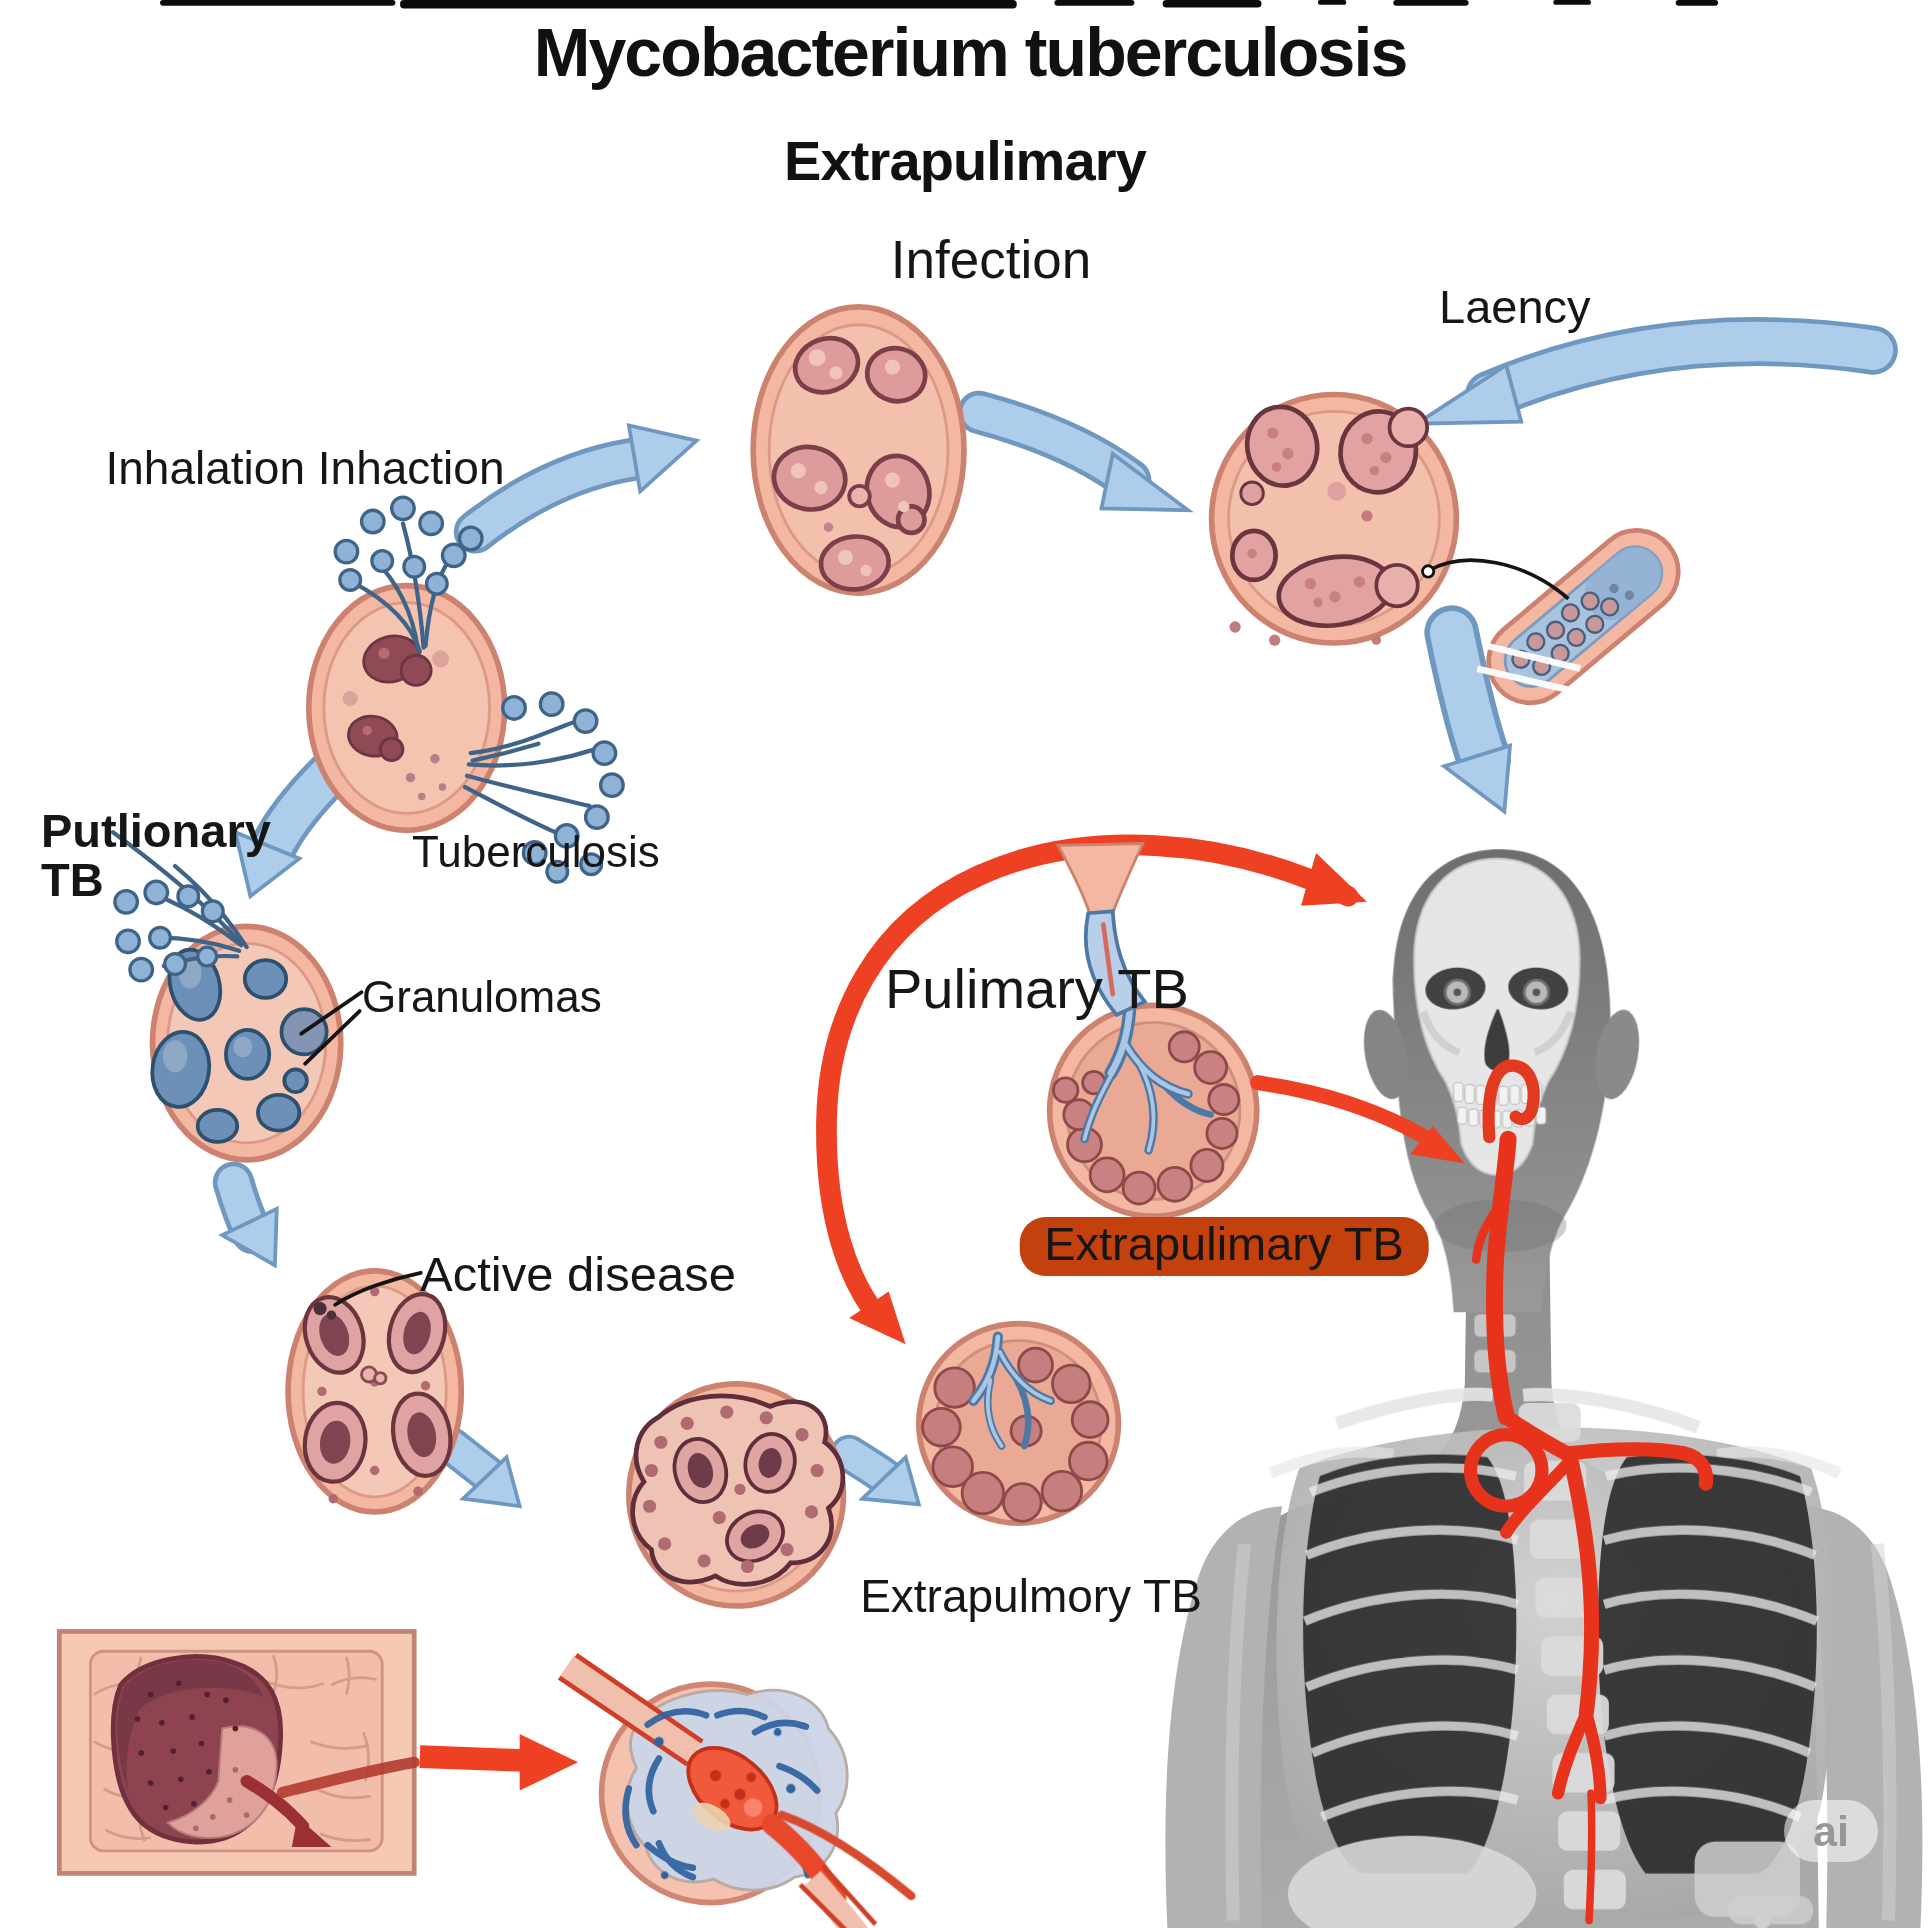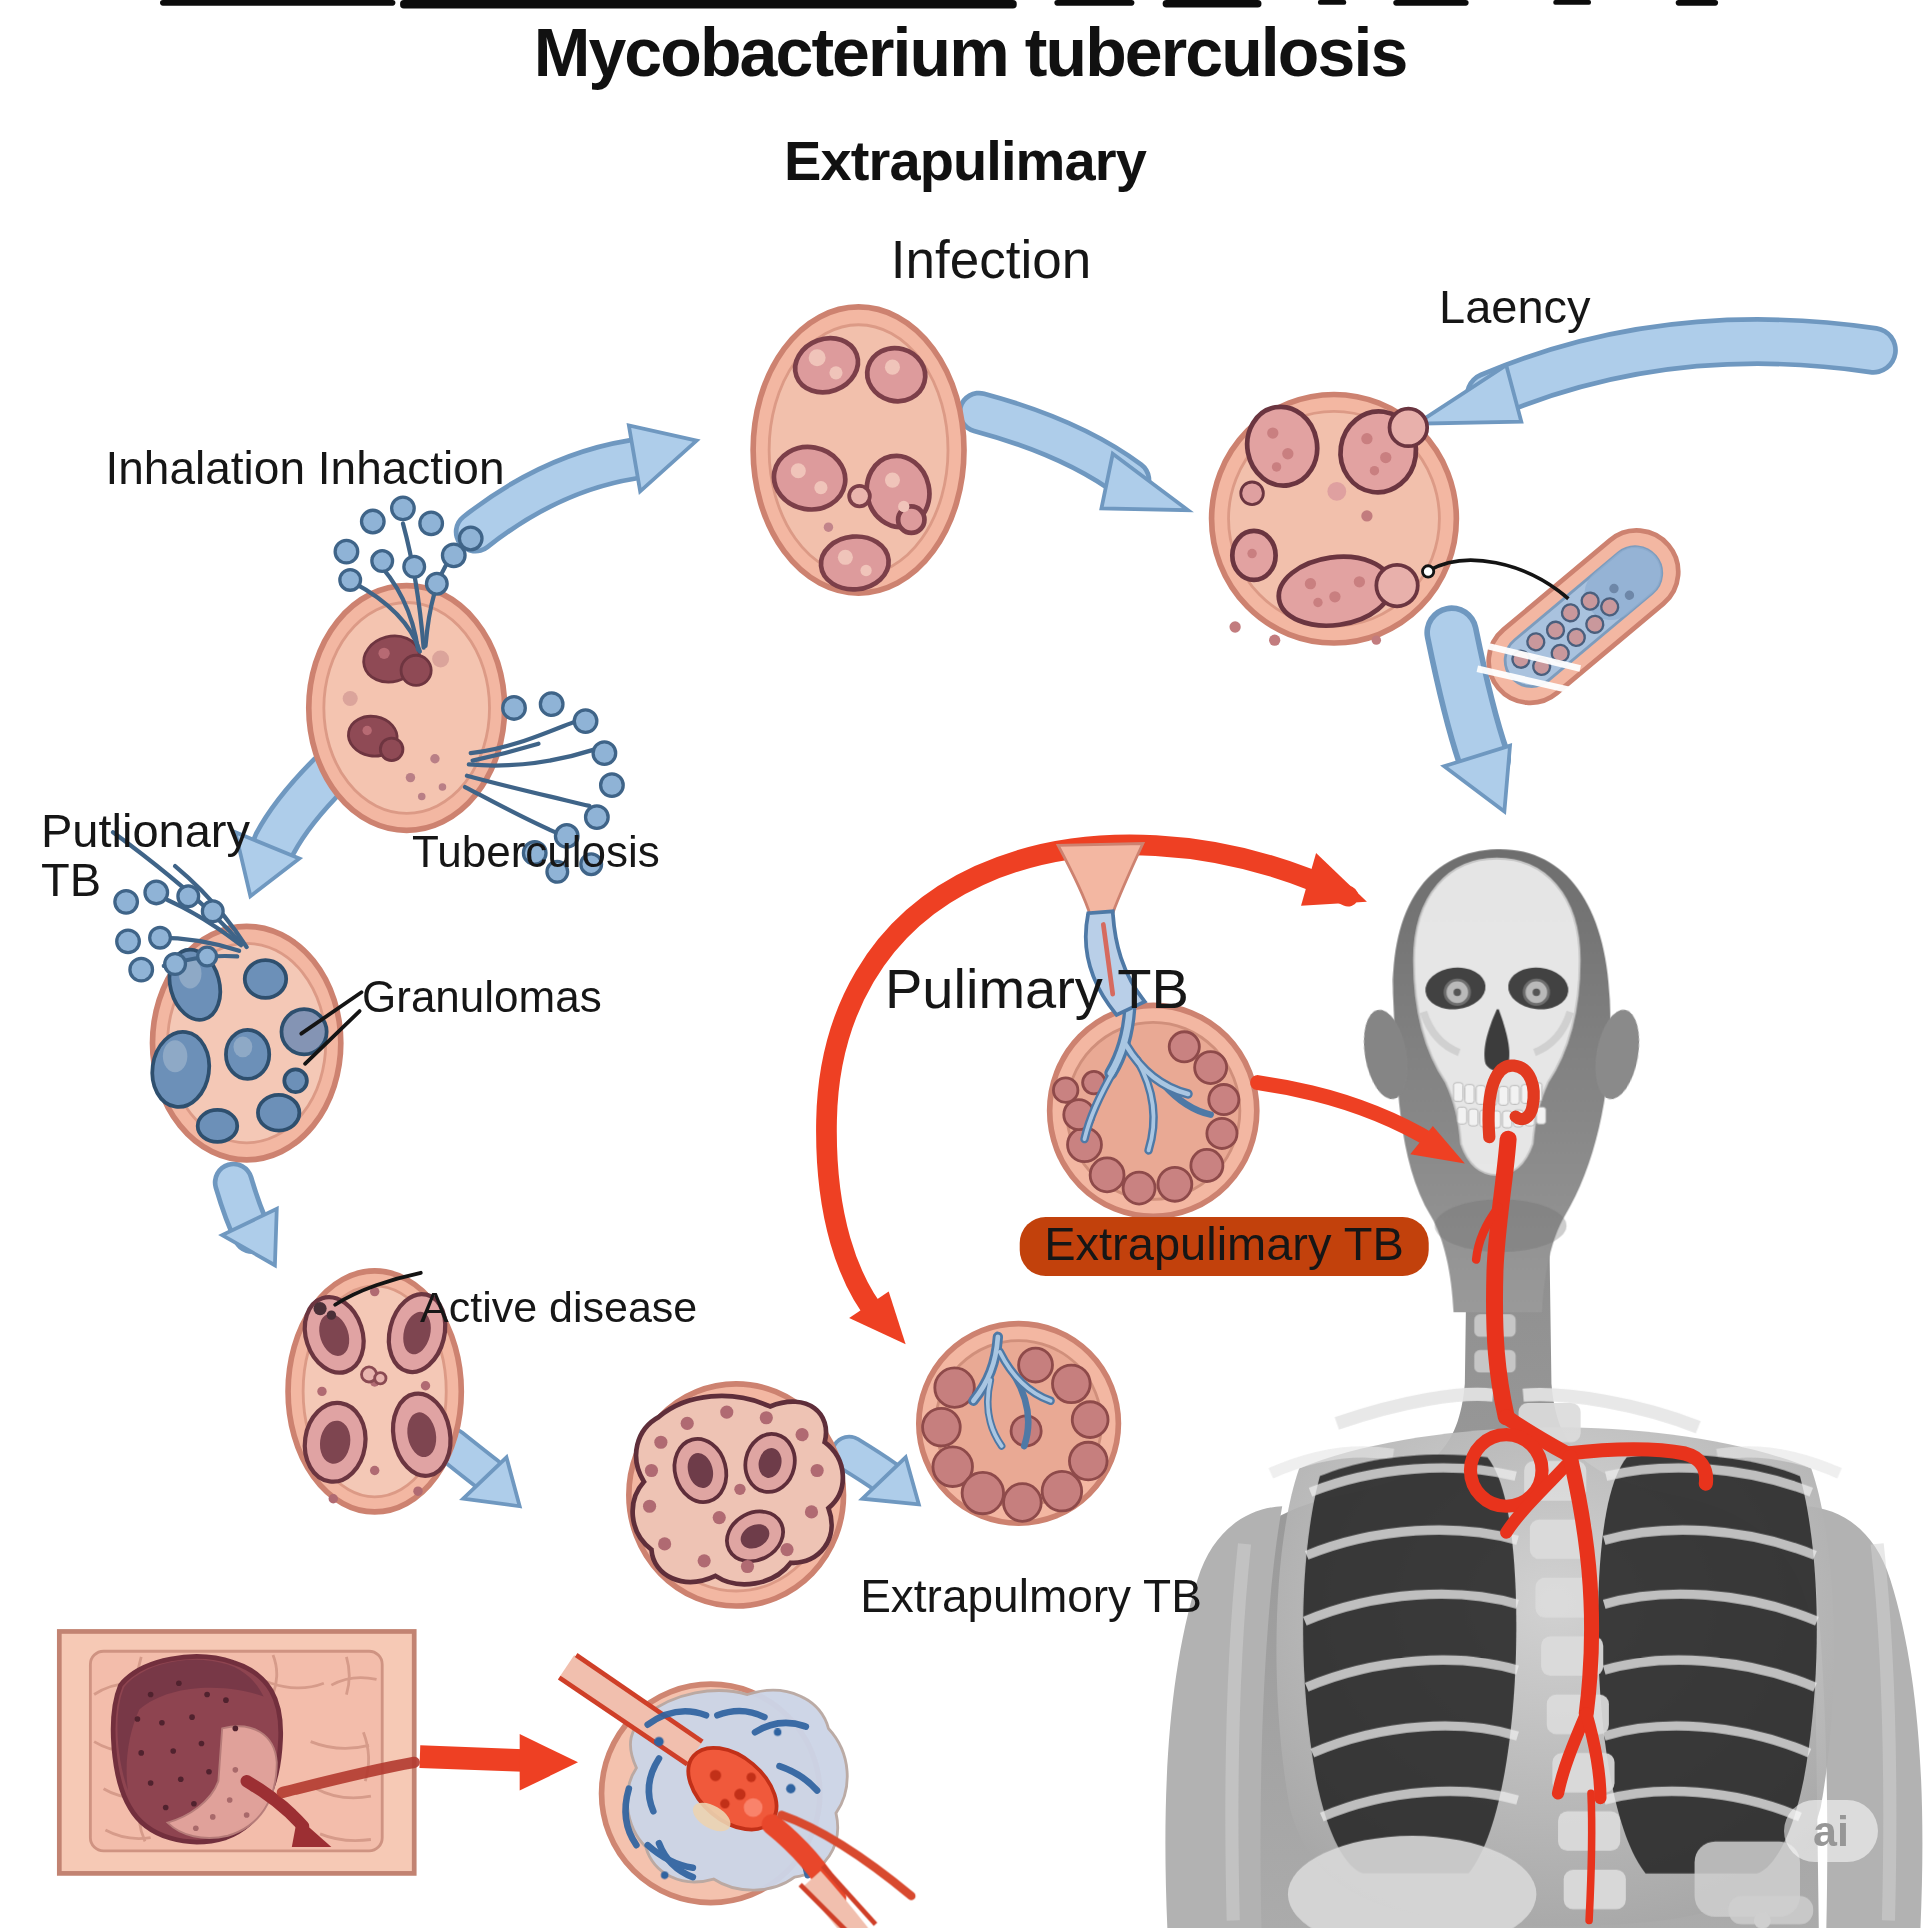--- a/index.html
+++ b/index.html
@@ -6,21 +6,21 @@
   body{width:1928px;height:1928px;position:relative;overflow:hidden;
        font-family:"Liberation Sans", sans-serif;}
   .canvas{position:absolute;inset:0;width:1696px;height:1928px;background:#fff;}
   svg.art{position:absolute;left:0;top:0;}
   .lbl{position:absolute;color:#161616;white-space:nowrap;line-height:1.05;}
   .c{transform:translateX(-50%);} 
   .title{font-size:68px;font-weight:700;letter-spacing:-1.9px;color:#111;}
   .subtitle{font-size:56px;font-weight:700;letter-spacing:-0.9px;color:#111;}
   .stage{font-weight:500;}
   .bold{font-weight:400;}
-  .wrap{white-space:normal;}
+  .wrap{white-space:normal;font-weight:bold;}
   .notch{background:#c2410c;border-radius:26px;padding:1.9px 24.5px 7.5px 24.5px;}
   .wm{position:absolute;left:1784px;top:1800px;width:94px;height:62px;
       background:rgba(255,255,255,0.55);border-radius:31px;display:flex;
       align-items:center;justify-content:center;font-size:43px;font-weight:700;
       color:#979797;}
 </style>
 </head>
 <body>
 
 <div class="canvas">
@@ -643,21 +643,21 @@
 </svg>
 
 <div class="lbl title c" style="left:970px;top:17px;">Mycobacterium tuberculosis</div>
 <div class="lbl subtitle c" style="left:965px;top:132px;">Extrapulimary</div>
 <div class="lbl bold c" style="left:991px;top:232px;font-size:53px;">Infection</div>
 <div class="lbl stage" style="left:1439px;top:282px;font-size:47px;">Laency</div>
 <div class="lbl stage c" style="left:305px;top:444px;font-size:46px;">Inhalation Inhaction</div>
 <div class="lbl stage wrap" style="left:41px;top:806px;font-size:47px;width:264px;">Putlionary TB</div>
 <div class="lbl stage" style="left:412px;top:829px;font-size:44px;">Tuberculosis</div>
 <div class="lbl stage" style="left:362px;top:974px;font-size:44px;">Granulomas</div>
-<div class="lbl stage" style="left:420px;top:1249px;font-size:43px;margin-top:36px;">Active disease</div>
+<div class="lbl stage" style="left:420px;top:1249px;font-size:49px;">Active disease</div>
 <div class="lbl stage" style="left:885px;top:960px;font-size:56px;">Pulimary TB</div>
 <div class="lbl stage c notch" style="left:1224px;top:1217px;font-size:47px;">Extrapulimary TB</div>
 <div class="lbl stage c" style="left:1031px;top:1540px;font-size:46px;margin-top:32px;">Extrapulmory TB</div>
 
 <div class="wm">ai</div>
 
 </div>
 
 
 </body></html>

